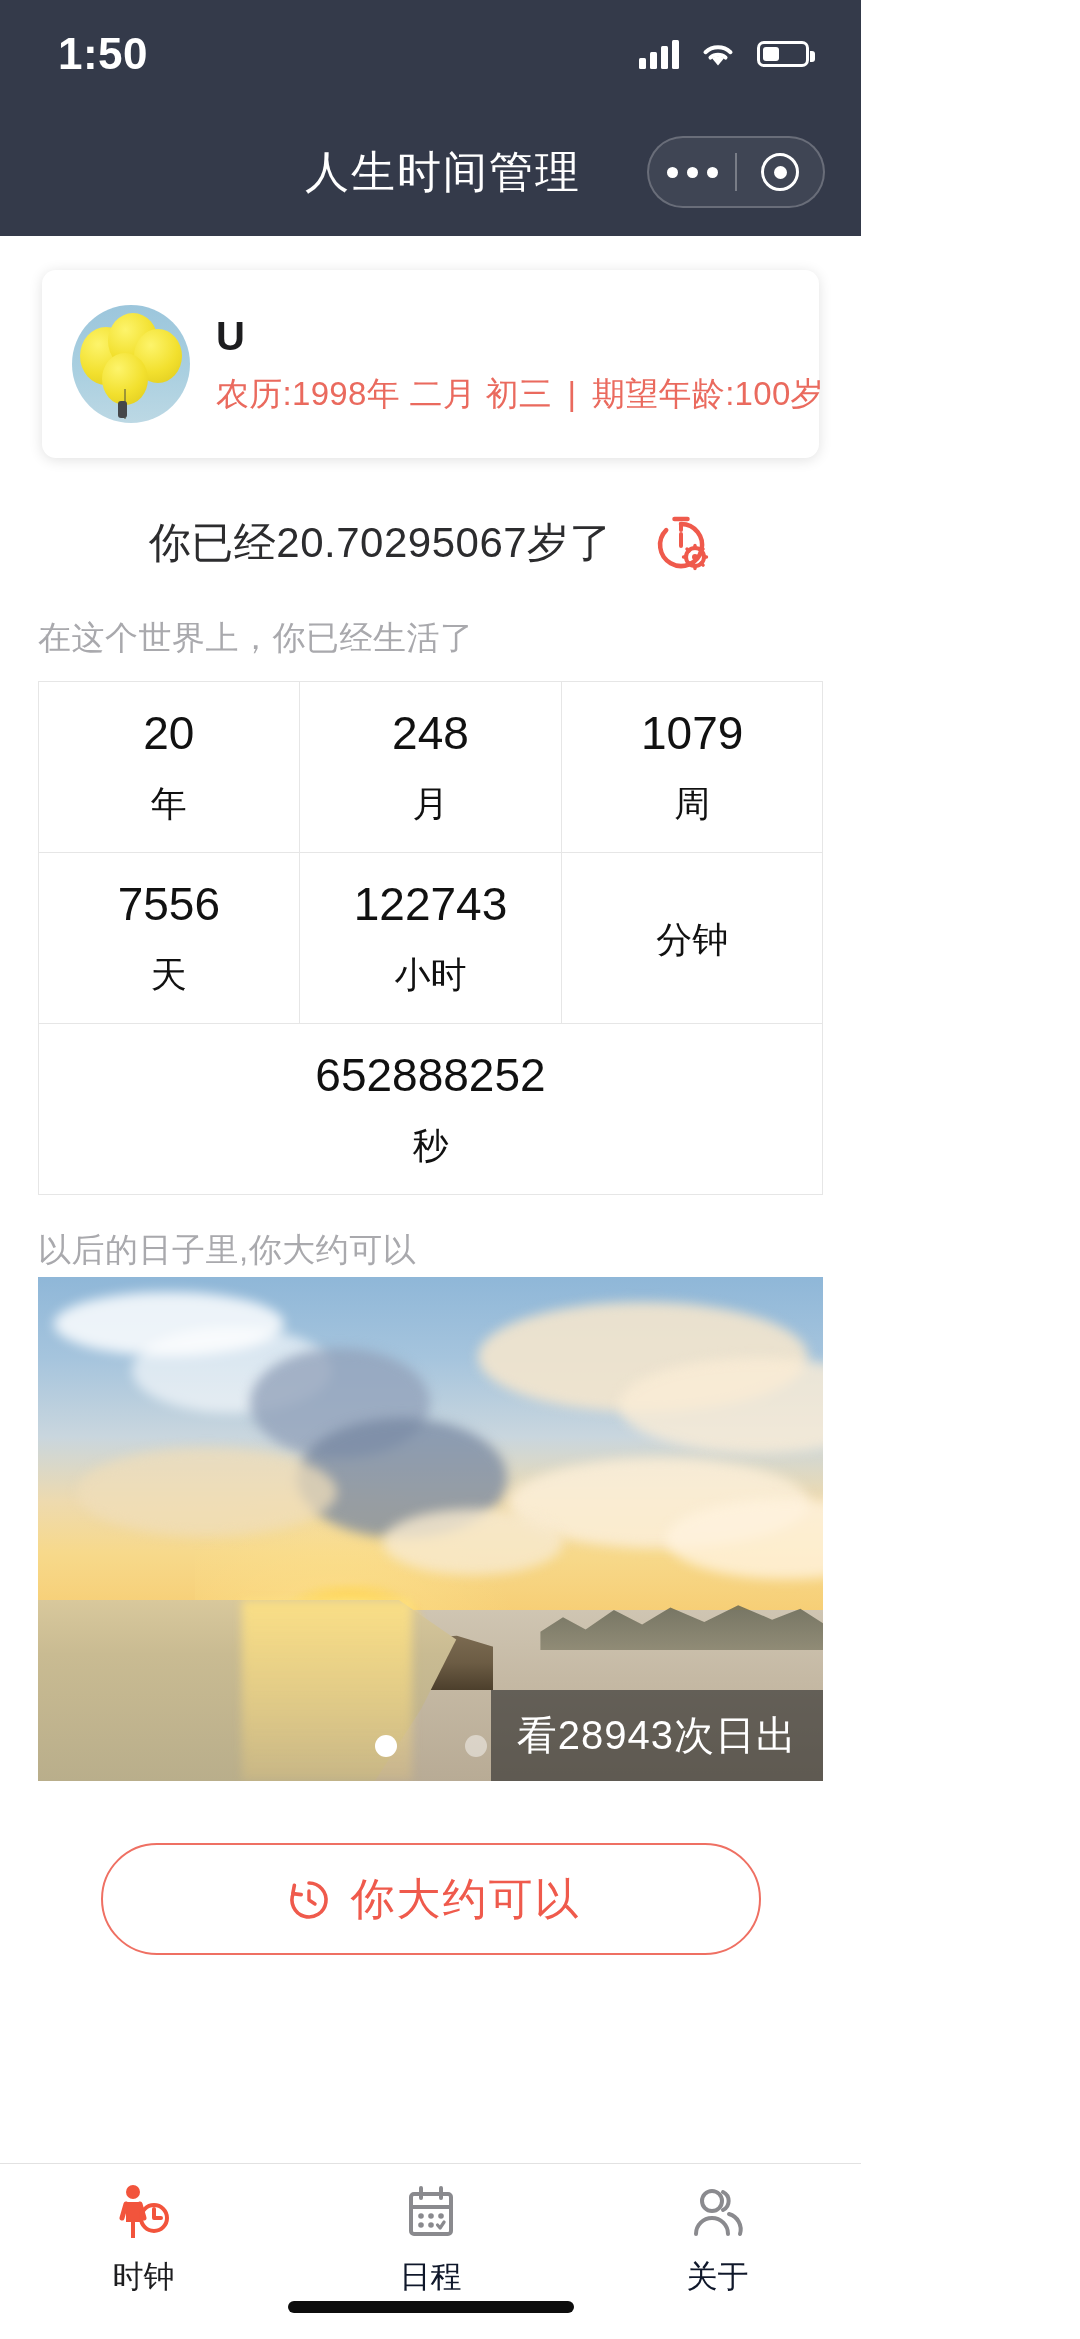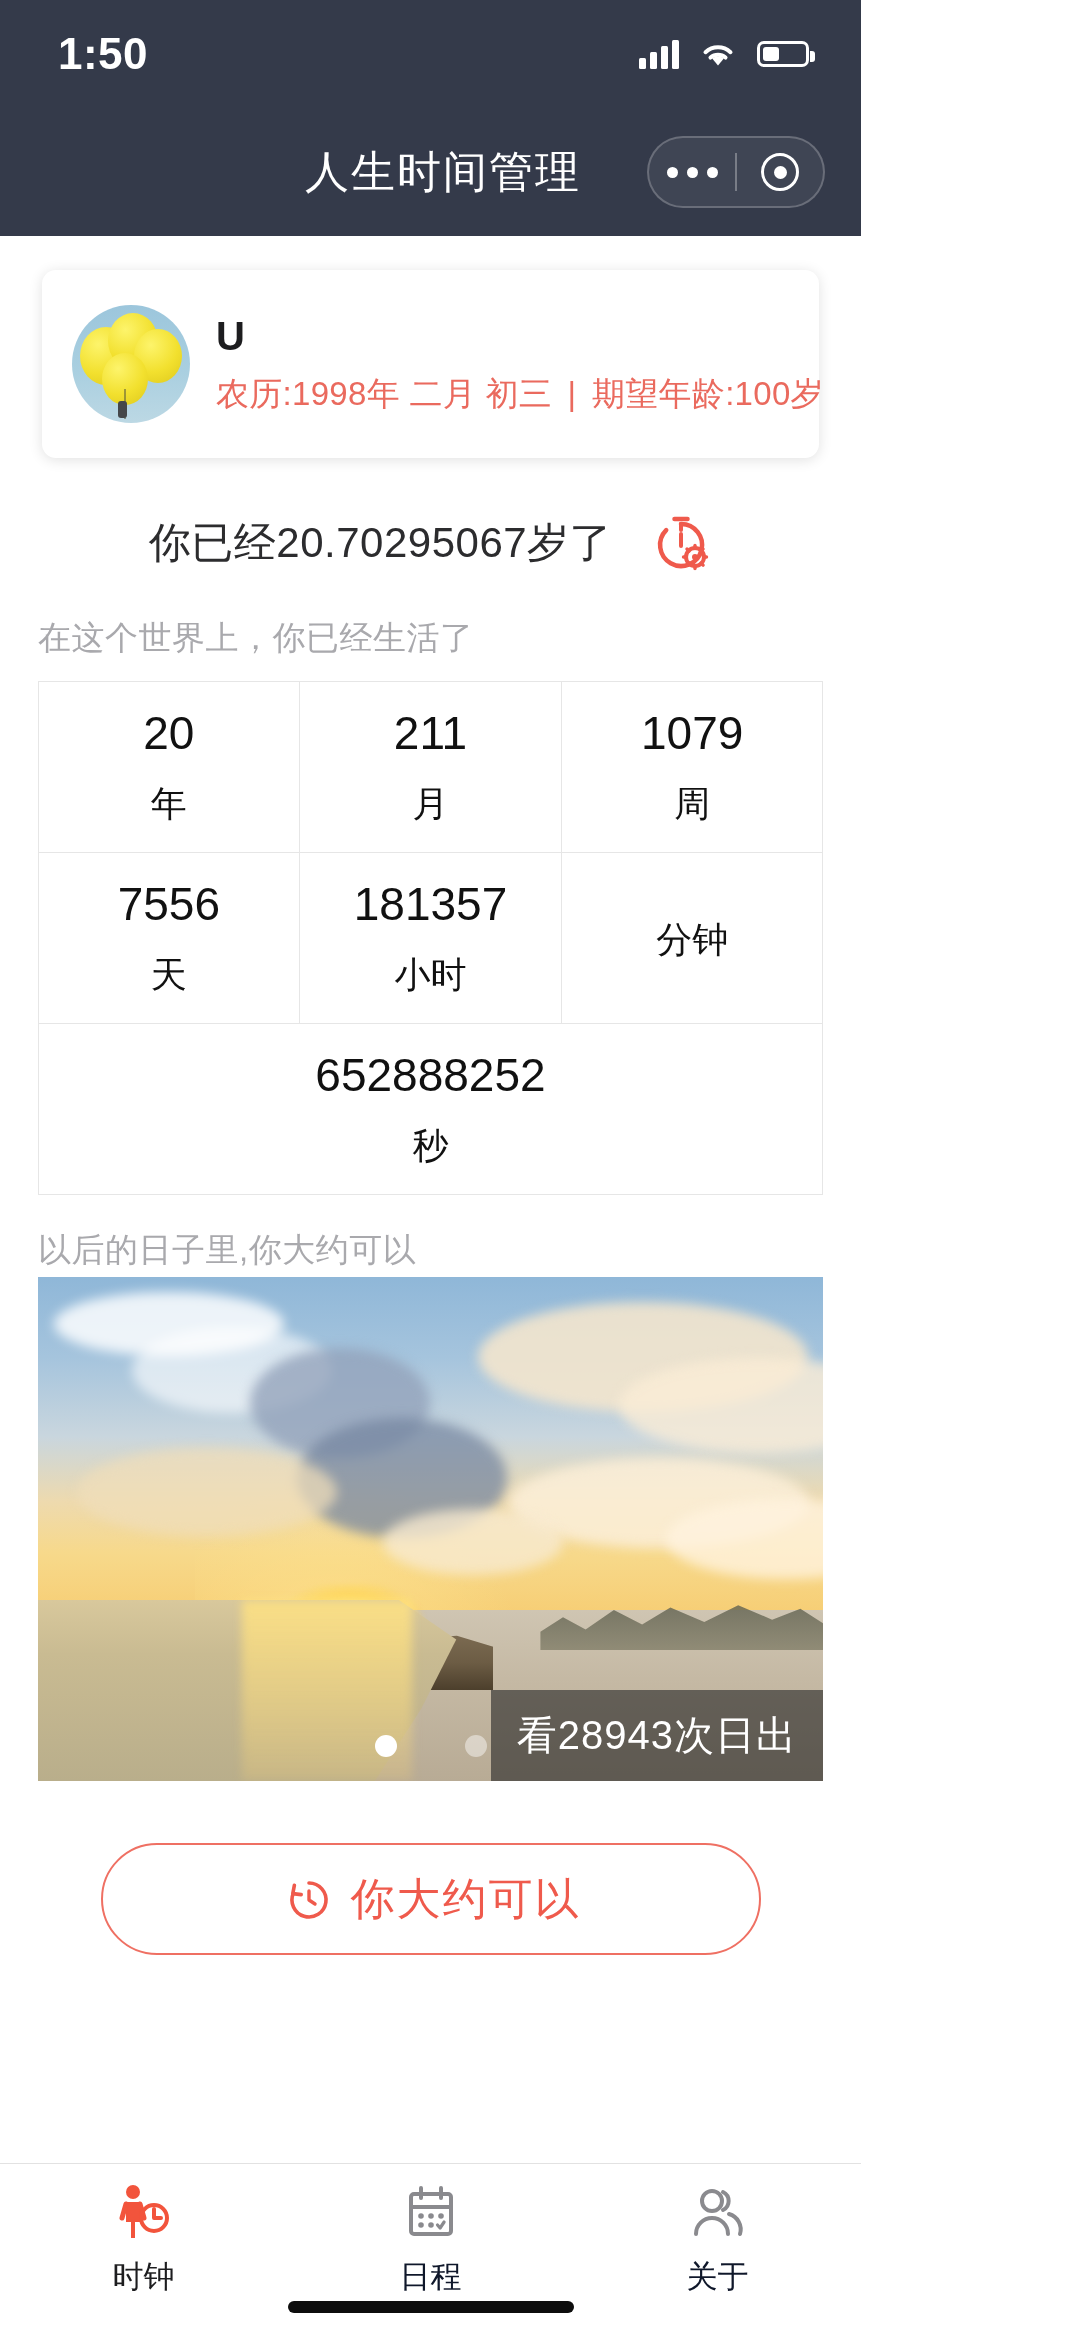--- a/index.html
+++ b/index.html
@@ -248,33 +248,33 @@
     </div>
 
     <div class="sub-label">在这个世界上，你已经生活了</div>
 
     <div class="grid">
       <div class="cell">
         <div class="num">20</div>
         <div class="unit">年</div>
       </div>
       <div class="cell">
-        <div class="num">211</div>
+        <div class="num">248</div>
         <div class="unit">月</div>
       </div>
       <div class="cell">
         <div class="num">1079</div>
         <div class="unit">周</div>
       </div>
       <div class="cell">
         <div class="num">7556</div>
         <div class="unit">天</div>
       </div>
       <div class="cell">
-        <div class="num">181357</div>
+        <div class="num">122743</div>
         <div class="unit">小时</div>
       </div>
       <div class="cell">
         <div class="unit">分钟</div>
       </div>
       <div class="cell wide">
         <div class="num">652888252</div>
         <div class="unit">秒</div>
       </div>
     </div>

